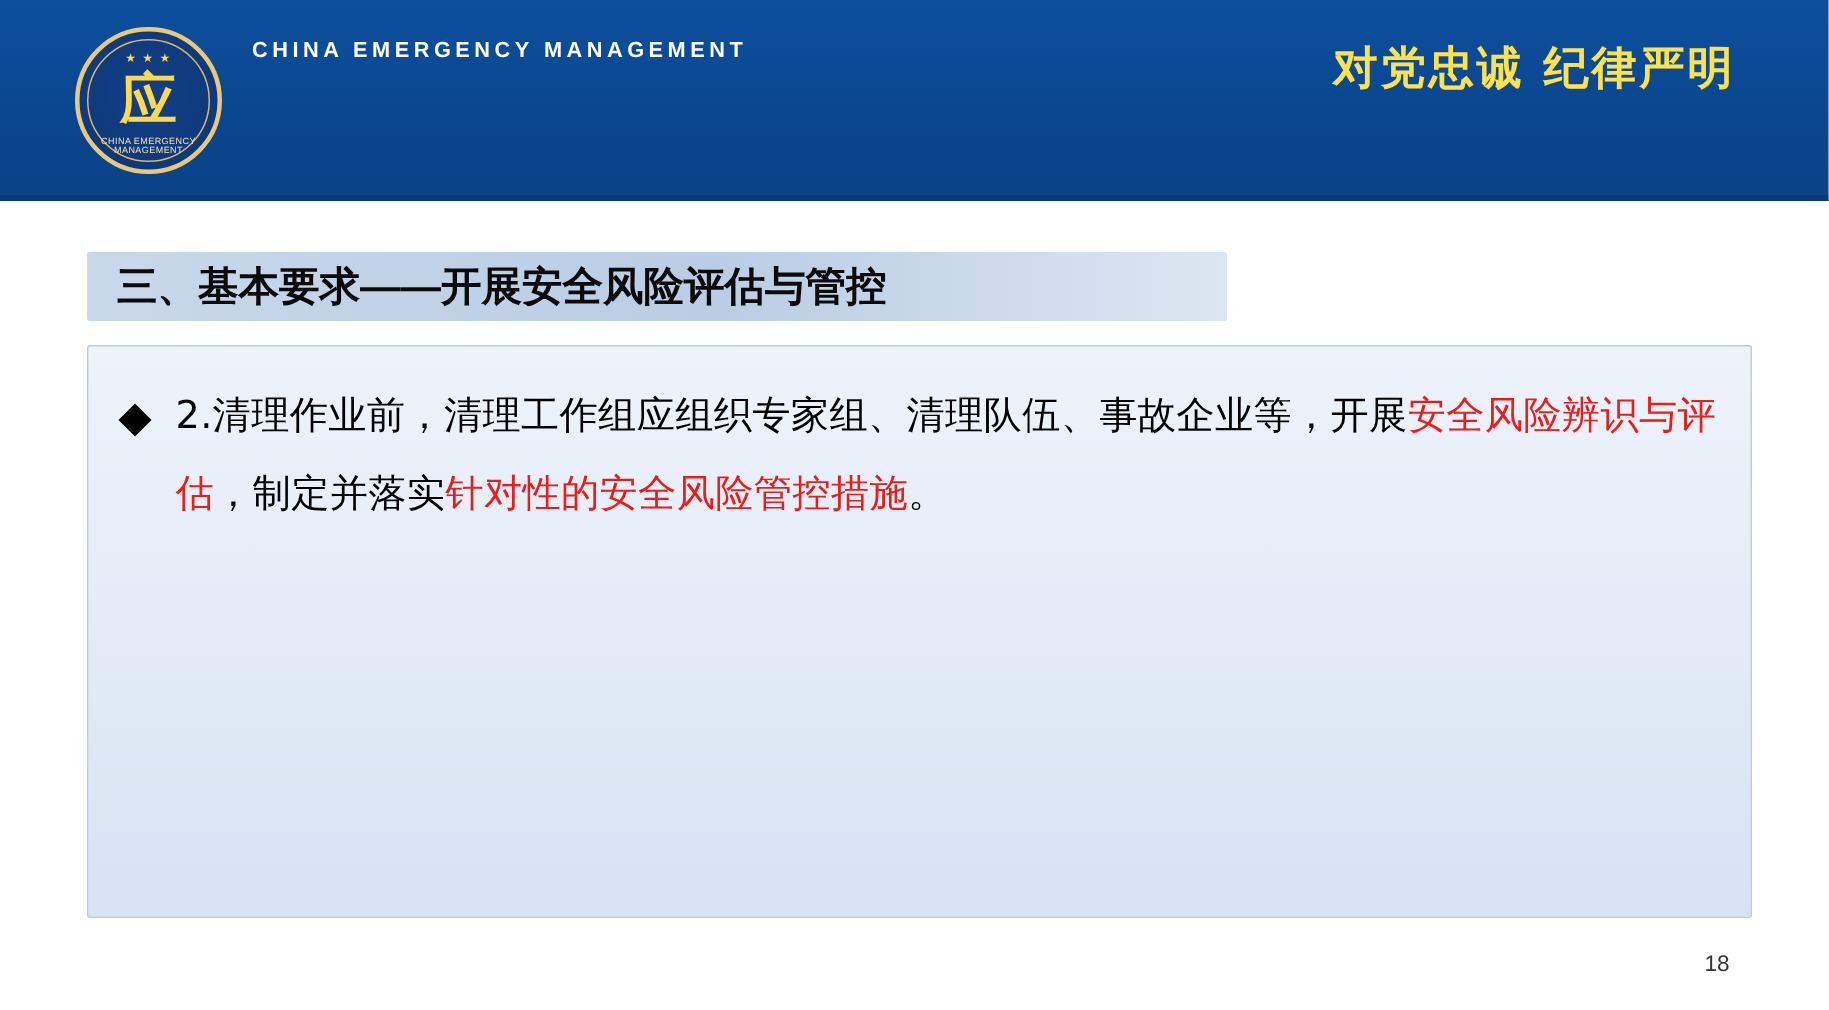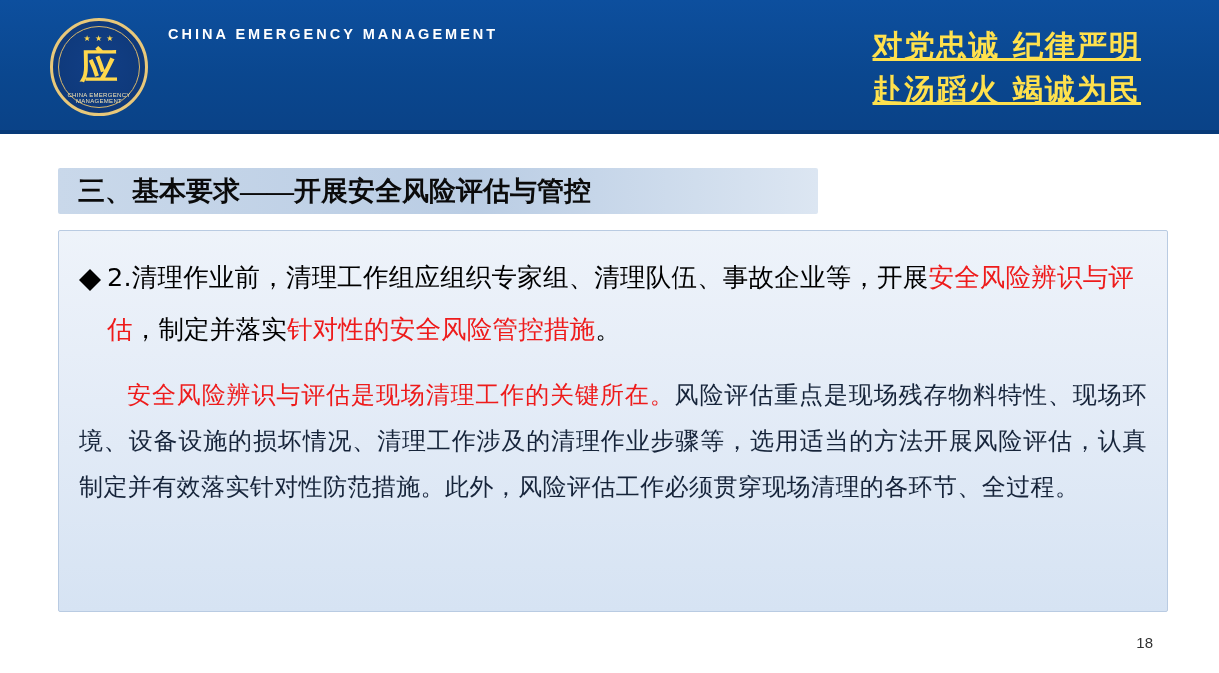--- a/index.html
+++ b/index.html
@@ -108,27 +108,26 @@
   .brand-en {
     margin-top: 4px;
     font-size: 14.5px;
     letter-spacing: 3.0px;
     color: #ffffff;
     font-weight: bold;
     font-family: "Liberation Sans", sans-serif;
   }
   .slogan {
     position: absolute;
-    right: 78px;
+    right: 62px;
     top: 24px;
     text-align: right;
     color: #ffe14d;
     font-weight: bold;
     font-family: "DejaVu Sans", sans-serif;
-    text-decoration: underline;
   }
   .slogan div {
     font-size: 30px;
     line-height: 44px;
     letter-spacing: 2px;
     white-space: nowrap;
   }
 
   
   .content {
@@ -150,21 +149,21 @@
     border-radius: 2px;
   }
   .section-title span {
     position: absolute;
     left: 20px;
     top: 7px;
     font-size: 27px;
     line-height: 32px;
     font-weight: bold;
     color: #0b0b0b;
-    font-family: Liberation Serif, serif;
+    font-family: Liberation Sans, sans-serif;
     white-space: nowrap;
   }
 
   .panel {
     position: absolute;
     left: 58px;
     top: 96px;
     width: 1110px;
     height: 382px;
     background: linear-gradient(180deg, #eef3fa 0%, #e4ecf7 45%, #d6e3f3 100%);
@@ -193,21 +192,21 @@
     content: "";
     position: absolute;
     left: -11px;
     top: 11px;
     width: 0;
     height: 0;
     border: 11px solid transparent;
     border-top-color: #000;
   }
   .bullet-text {
-    margin-left: 28px;
+    margin-left: 38px;
     font-size: 25.5px;
     line-height: 52px;
     color: #000000;
     font-family: "DejaVu Sans", sans-serif;
     font-weight: normal;
     letter-spacing: 0.2px;
   }
 
   .para {
     position: absolute;
@@ -245,35 +244,33 @@
       <div class="glyph">应</div>
       <div class="arc">CHINA EMERGENCY MANAGEMENT</div>
     </div>
 
     <div class="brand">
       <div class="brand-en">CHINA EMERGENCY MANAGEMENT</div>
     </div>
 
     <div class="slogan">
       <div>对党忠诚 纪律严明</div>
-      <div>赴汤蹈火 竭诚为民</div>
     </div>
   </div>
 
   <div class="content">
 
     <div class="section-title">
       <span>三、基本要求——开展安全风险评估与管控</span>
     </div>
 
     <div class="panel">
 
       <div class="bullet-line">
         <span class="diamond"></span>
         <div class="bullet-text"><span style="color: rgb(0, 0, 0);">2.清理作业前，清理工作组应组织专家组、清理队伍、事故企业等，开展</span><span style="color: rgb(238, 27, 27);">安全风险辨识与评估</span><span style="color: rgb(0, 0, 0);">，制定并落实</span><span style="color: rgb(238, 27, 27);">针对性的安全风险管控措施</span><span style="color: rgb(0, 0, 0);">。</span></div>
       </div>
 
-      <div class="para"><span style="color: rgb(238, 27, 27);">安全风险辨识与评估是现场清理工作的关键所在。</span><span style="color: rgb(22, 36, 58);">风险评估重点是现场残存物料特性、现场环境、设备设施的损坏情况、清理工作涉及的清理作业步骤等，选用适当的方法开展风险评估，认真制定并有效落实针对性防范措施。此外，风险评估工作必须贯穿现场清理的各环节、全过程。</span></div>
     </div>
 
     <div class="page-number">18</div>
   </div>
 </div>
 
 </body></html>

